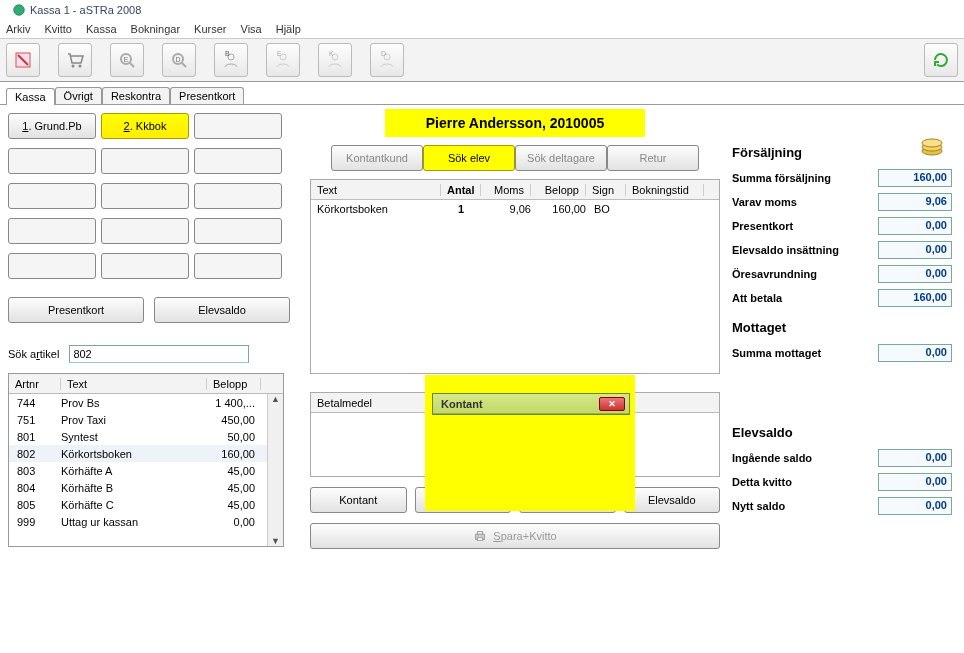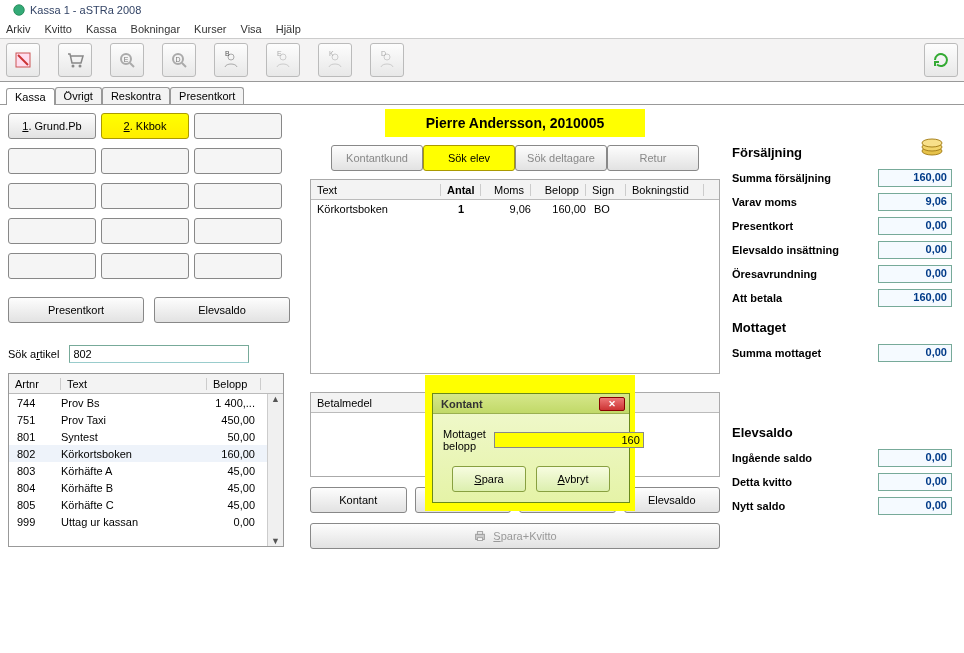--- a/index.html
+++ b/index.html
@@ -404,25 +404,15 @@
         </div>
       </div>
   </div>
 
   <div class="modal-hl"></div>
   <div class="modal">
     <div class="modal-title">
       <span>Kontant</span>
       <div class="modal-close">✕</div>
     </div>
-    <div class="modal-body">
-      <div class="field-row">
-        <label>Mottaget belopp</label>
-        <input class="inp" value="160" style="">
-      </div>
-      <div class="modal-btns">
-        <div class="btn"><u class="accel">S</u>para</div>
-        <div class="btn"><u class="accel">A</u>vbryt</div>
-      </div>
-    </div>
   </div>
 
 </div>
 
 </body></html>

